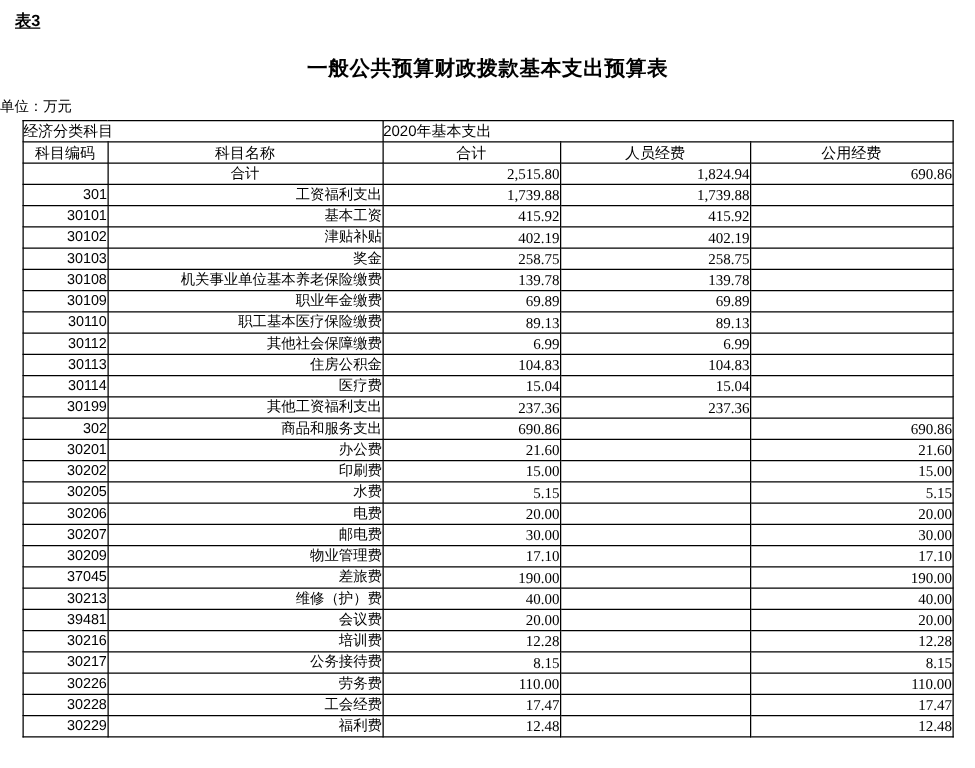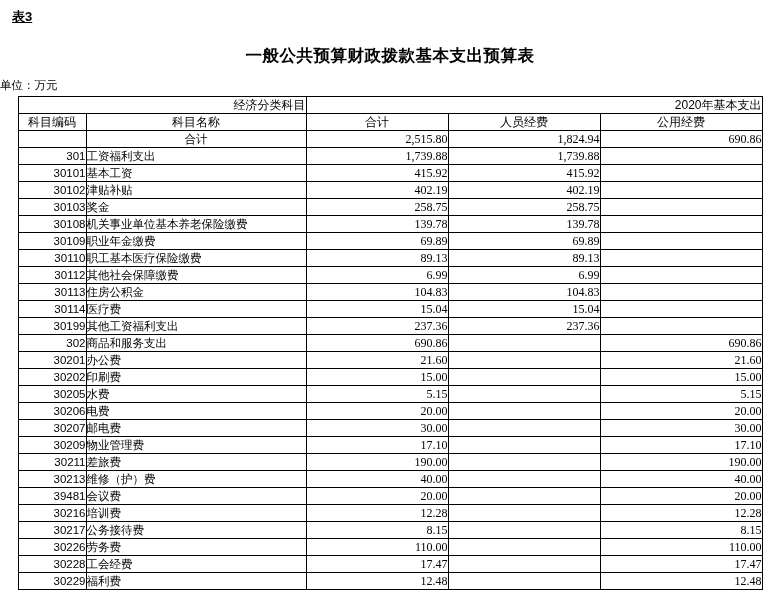--- a/index.html
+++ b/index.html
@@ -55,21 +55,21 @@
     border: 1px solid #000000;
     padding: 0;
     height: 16px;
     line-height: 16px;
     font-weight: normal;
     vertical-align: middle;
     white-space: nowrap;
     overflow: hidden;
   }
   .hdr-top td {
-    text-align: right;
+    text-align: left;
     height: 19px;
     line-height: 19px;
     font-size: 12px;
     margin-top: 16px;
   }
   .hdr-sub td {
     text-align: center;
     height: 19px;
     line-height: 19px;
     font-size: 12px;
@@ -77,21 +77,21 @@
   }
   .c-code {
     padding-left: 3px;
     text-align: right;
   }
   .c-code.total {
     text-align: center;
     padding-left: 0;
   }
   .c-name {
-    text-align: left;
+    text-align: right;
   }
   .c-num {
     text-align: right;
     padding-right: 14px;
     font-family: "Liberation Serif", serif;
     font-size: 12px;
   }
   .lvl0 { padding-left: 4px; }
   .lvl1 { padding-left: 22px; }
   .total-row .c-name { text-align: center; padding-left: 0; }
@@ -263,21 +263,21 @@
           <td class="c-num">30.00</td>
         </tr>
         <tr>
           <td class="c-code">30209</td>
           <td class="c-name lvl1">物业管理费</td>
           <td class="c-num">17.10</td>
           <td class="c-num"></td>
           <td class="c-num">17.10</td>
         </tr>
         <tr>
-          <td class="c-code">30211</td>
+          <td class="c-code">37045</td>
           <td class="c-name lvl1">差旅费</td>
           <td class="c-num">190.00</td>
           <td class="c-num"></td>
           <td class="c-num">190.00</td>
         </tr>
         <tr>
           <td class="c-code">30213</td>
           <td class="c-name lvl1">维修（护）费</td>
           <td class="c-num">40.00</td>
           <td class="c-num"></td>

